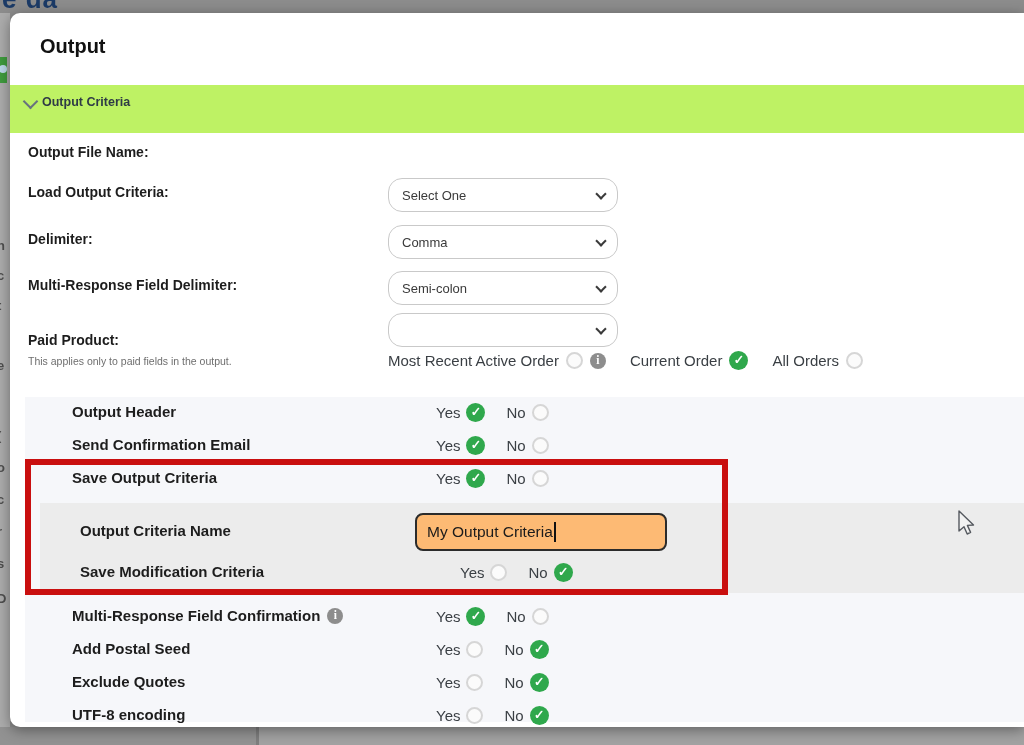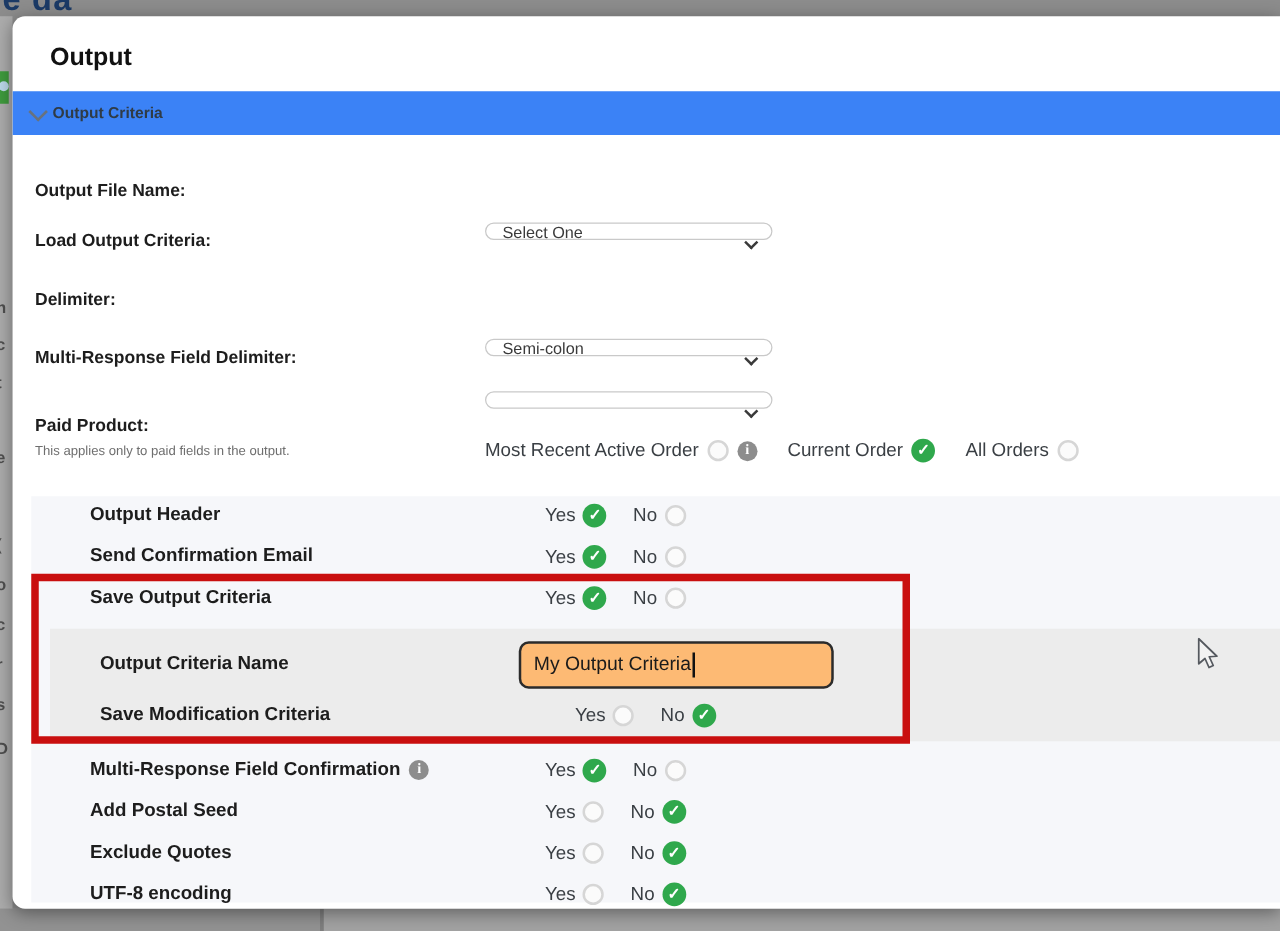--- a/index.html
+++ b/index.html
@@ -16,30 +16,30 @@
   .green-frag::after { content:""; position:absolute; left:2px; top:8px; width:8px; height:8px; border-radius:50%; background:#bcd9ea; }
   .bottom-strip { position:absolute; left:0; top:727px; width:1024px; height:18px; background:#a2a2a2; }
   .bottom-strip .dark { position:absolute; left:0; top:0; width:256px; height:18px; background:#929292; }
   .bottom-strip .vline { position:absolute; left:256px; top:0; width:3px; height:18px; background:#7e7e7e; }
 
   
   .modal { position:absolute; left:10px; top:13px; width:1014px; height:714px; background:#ffffff;
     border-radius:10px 0 0 10px; box-shadow:0 3px 14px rgba(0,0,0,.4); overflow:hidden; }
   .modal-title { position:absolute; left:30px; top:22px; font-size:20px; font-weight:bold; color:#111; }
 
-  .section-band { position:absolute; left:0; top:60px; width:100%; height:35px; background:#3b82f6; }
+  .section-band { position:absolute; left:0; top:72px; width:100%; height:48px; background:#bef264; }
   .band-chev { position:absolute; left:15px; top:11px; width:11px; height:11px;
     border-right:2px solid #68727e; border-bottom:2px solid #68727e; transform:rotate(45deg); }
   .band-label { position:absolute; left:32px; top:10px; font-size:12.5px; font-weight:bold; color:#2f3b46; }
 
   .flabel { position:absolute; left:18px; font-size:14px; font-weight:bold; color:#1d1d1d; }
   .fvalue { position:absolute; left:378px; font-size:15px; color:#4c4c4c; }
   .sublabel { position:absolute; left:18px; font-size:10.5px; color:#6e6e6e; }
 
-  .select { position:absolute; left:378px; width:230px; height:14px; background:#fff;
+  .select { position:absolute; left:378px; width:230px; height:34px; background:#fff;
     border:1px solid #c9c9c9; border-radius:14px; display:flex; align-items:center;
     padding:0 28px 0 13px; font-size:13px; color:#3a3a3a; cursor:pointer; }
   .select .chev { position:absolute; right:12px; top:11px; width:8px; height:8px;
     border-right:2px solid #3a3a3a; border-bottom:2px solid #3a3a3a; transform:rotate(45deg); }
 
   .opt-row { position:absolute; left:378px; top:338px; display:flex; align-items:center; gap:7px;
     font-size:15px; color:#3a3f44; white-space:nowrap; }
   .opt-gap { width:10px; }
 
   .radio { width:17px; height:17px; border-radius:50%; background:#fbfbfb; border:2px solid #d6d6d6; display:inline-block; }
@@ -112,20 +112,24 @@
 
     <span class="flabel" style="top:131px">Output File Name:</span>
 
     <span class="flabel" style="top:171px">Load Output Criteria:</span>
     <div class="select" style="top:165px">
       <span>Select One</span>
       <span class="chev"></span>
     </div>
 
     <span class="flabel" style="top:218px">Delimiter:</span>
+    <div class="select" style="top:212px">
+      <span>Comma</span>
+      <span class="chev"></span>
+    </div>
 
     <span class="flabel" style="top:264px">Multi-Response Field Delimiter:</span>
     <div class="select" style="top:258px">
       <span>Semi-colon</span>
       <span class="chev"></span>
     </div>
 
     <span class="flabel" style="top:319px">Paid Product:</span>
     <span class="sublabel" style="top:342px">This applies only to paid fields in the output.</span>
     <div class="select" style="top:300px">

